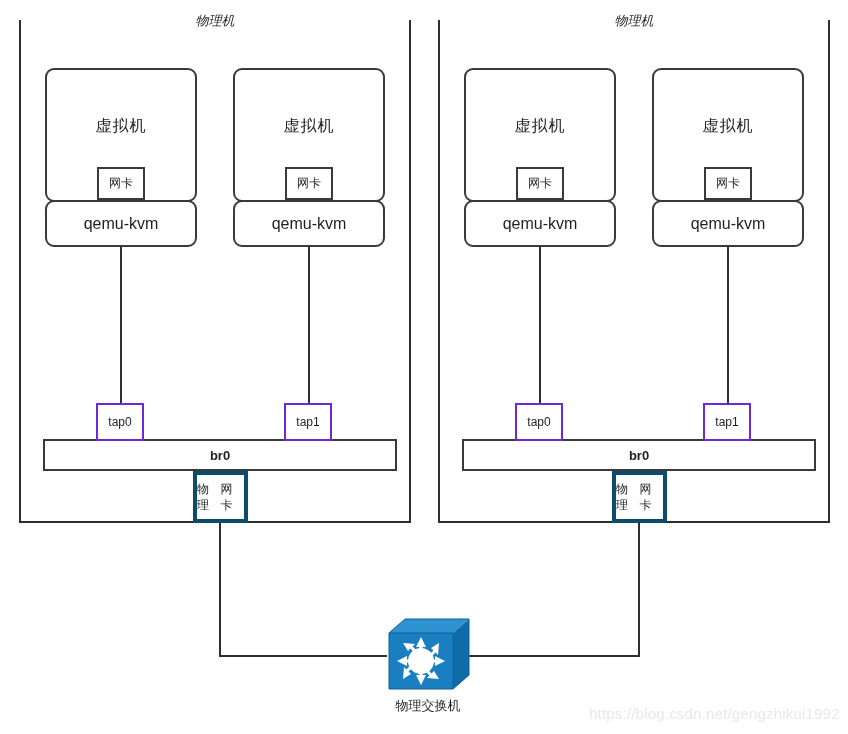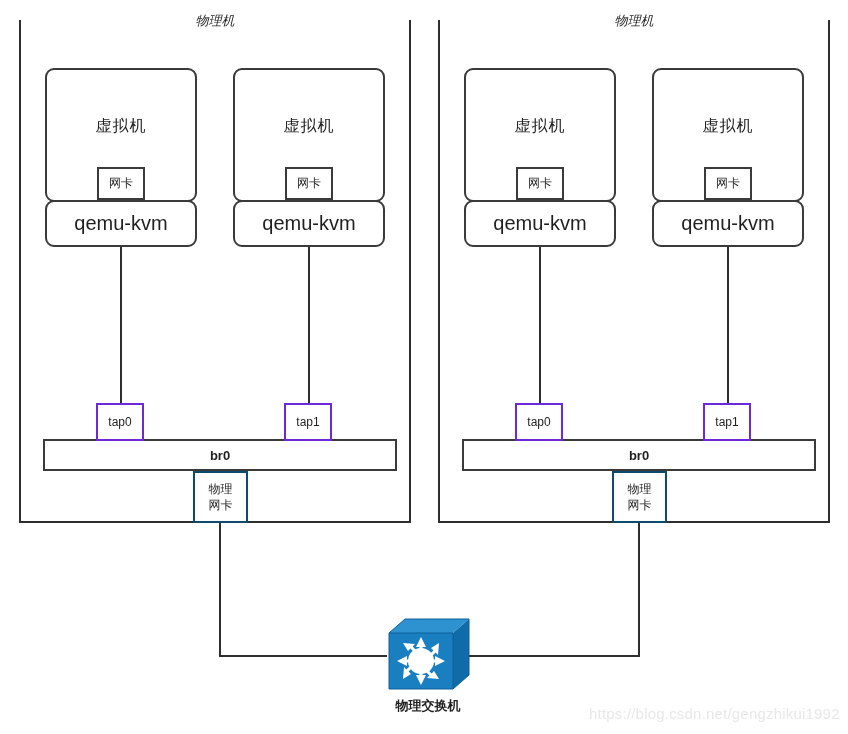--- a/index.html
+++ b/index.html
@@ -78,21 +78,21 @@
 
   .qemu {
     position: absolute;
     border: 2px solid #3a3a3a;
     border-radius: 9px;
     background: #ffffff;
     box-sizing: border-box;
     display: flex;
     align-items: center;
     justify-content: center;
-    font-size: 20px;
+    font-size: 16px;
     color: #1f1f1f;
     z-index: 3;
   }
 
   .tap {
     position: absolute;
     border: 2px solid #6d28d9;
     background: #ffffff;
     box-sizing: border-box;
     display: flex;
@@ -112,52 +112,50 @@
     align-items: center;
     justify-content: center;
     font-size: 13px;
     color: #1f1f1f;
     z-index: 3;
     font-weight: bold;
   }
 
   .pnic {
     position: absolute;
-    border: 2px solid #0c4a6e;
-    background: #ffffff;
-    box-sizing: border-box;
-    display: flex;
-    flex-direction: column;
+    border: 4px solid #0c4a6e;
+    background: #ffffff;
+    box-sizing: border-box;
+    display: flex;
+    flex-direction: row;
     align-items: center;
     justify-content: center;
     font-size: 12px;
     line-height: 16px;
     color: #1f1f1f;
     z-index: 4;
-    text-align: right;
   }
 
   .wire-v {
     position: absolute;
     width: 2px;
     background: #2e2e2e;
     z-index: 1;
   }
   .wire-h {
     position: absolute;
     height: 2px;
     background: #2e2e2e;
     z-index: 1;
   }
 
   
   .switch-wrap {
     position: absolute;
     z-index: 5;
-    font-weight: bold;
   }
   .switch-label {
     position: absolute;
     left: 50%;
     transform: translateX(-50%);
     top: 84px;
     white-space: nowrap;
     font-size: 13px;
     color: #1f1f1f;
   }

